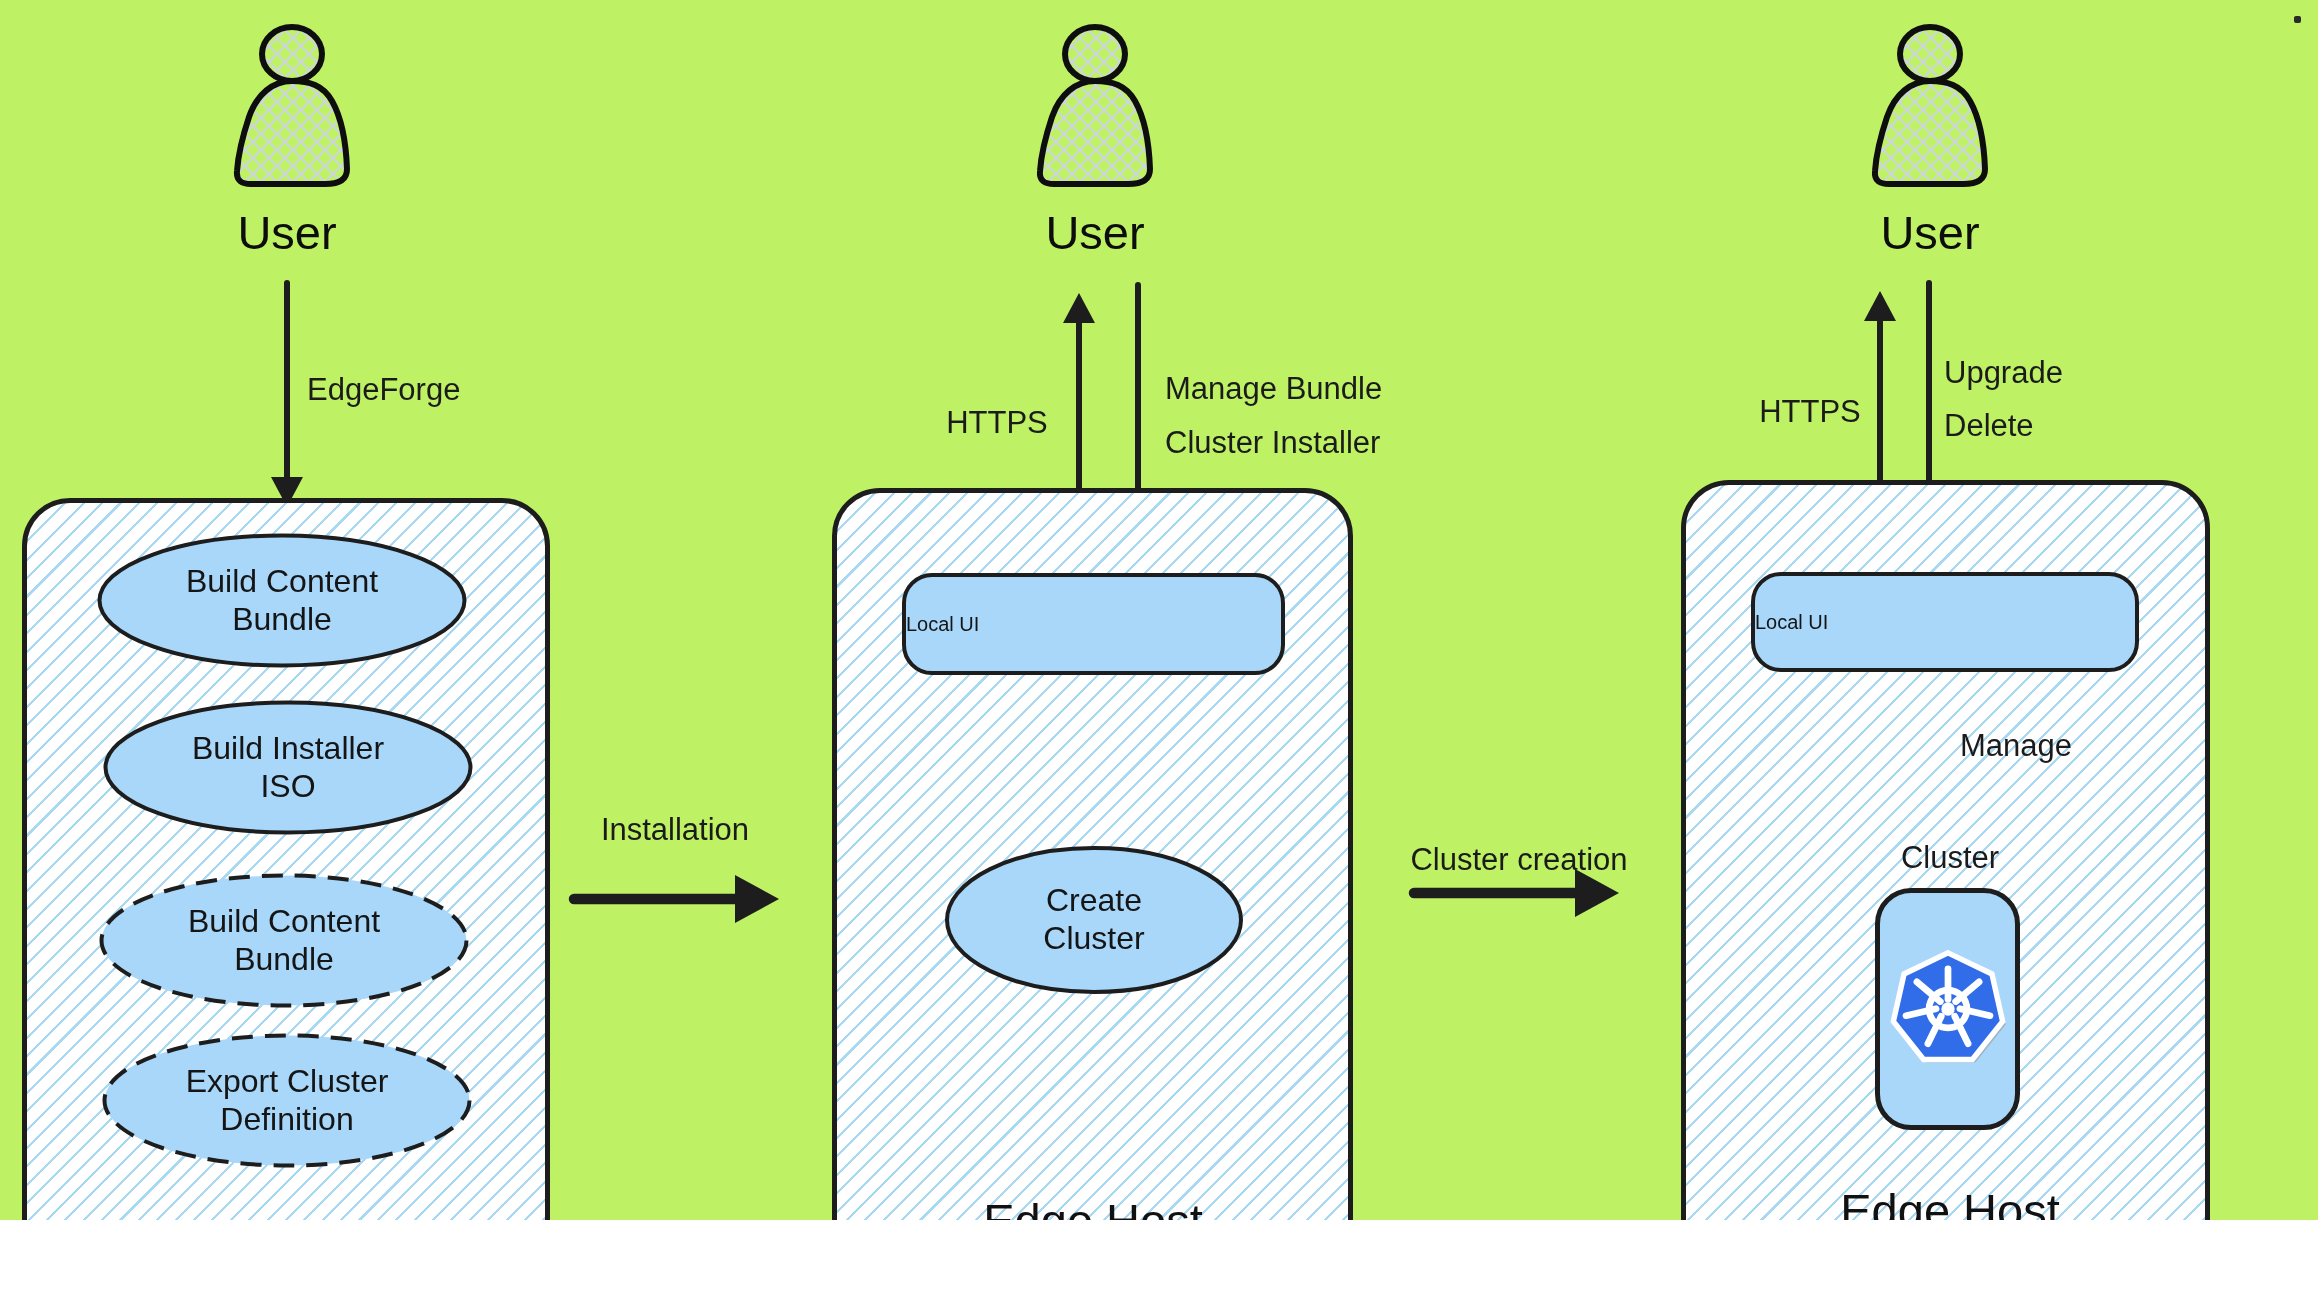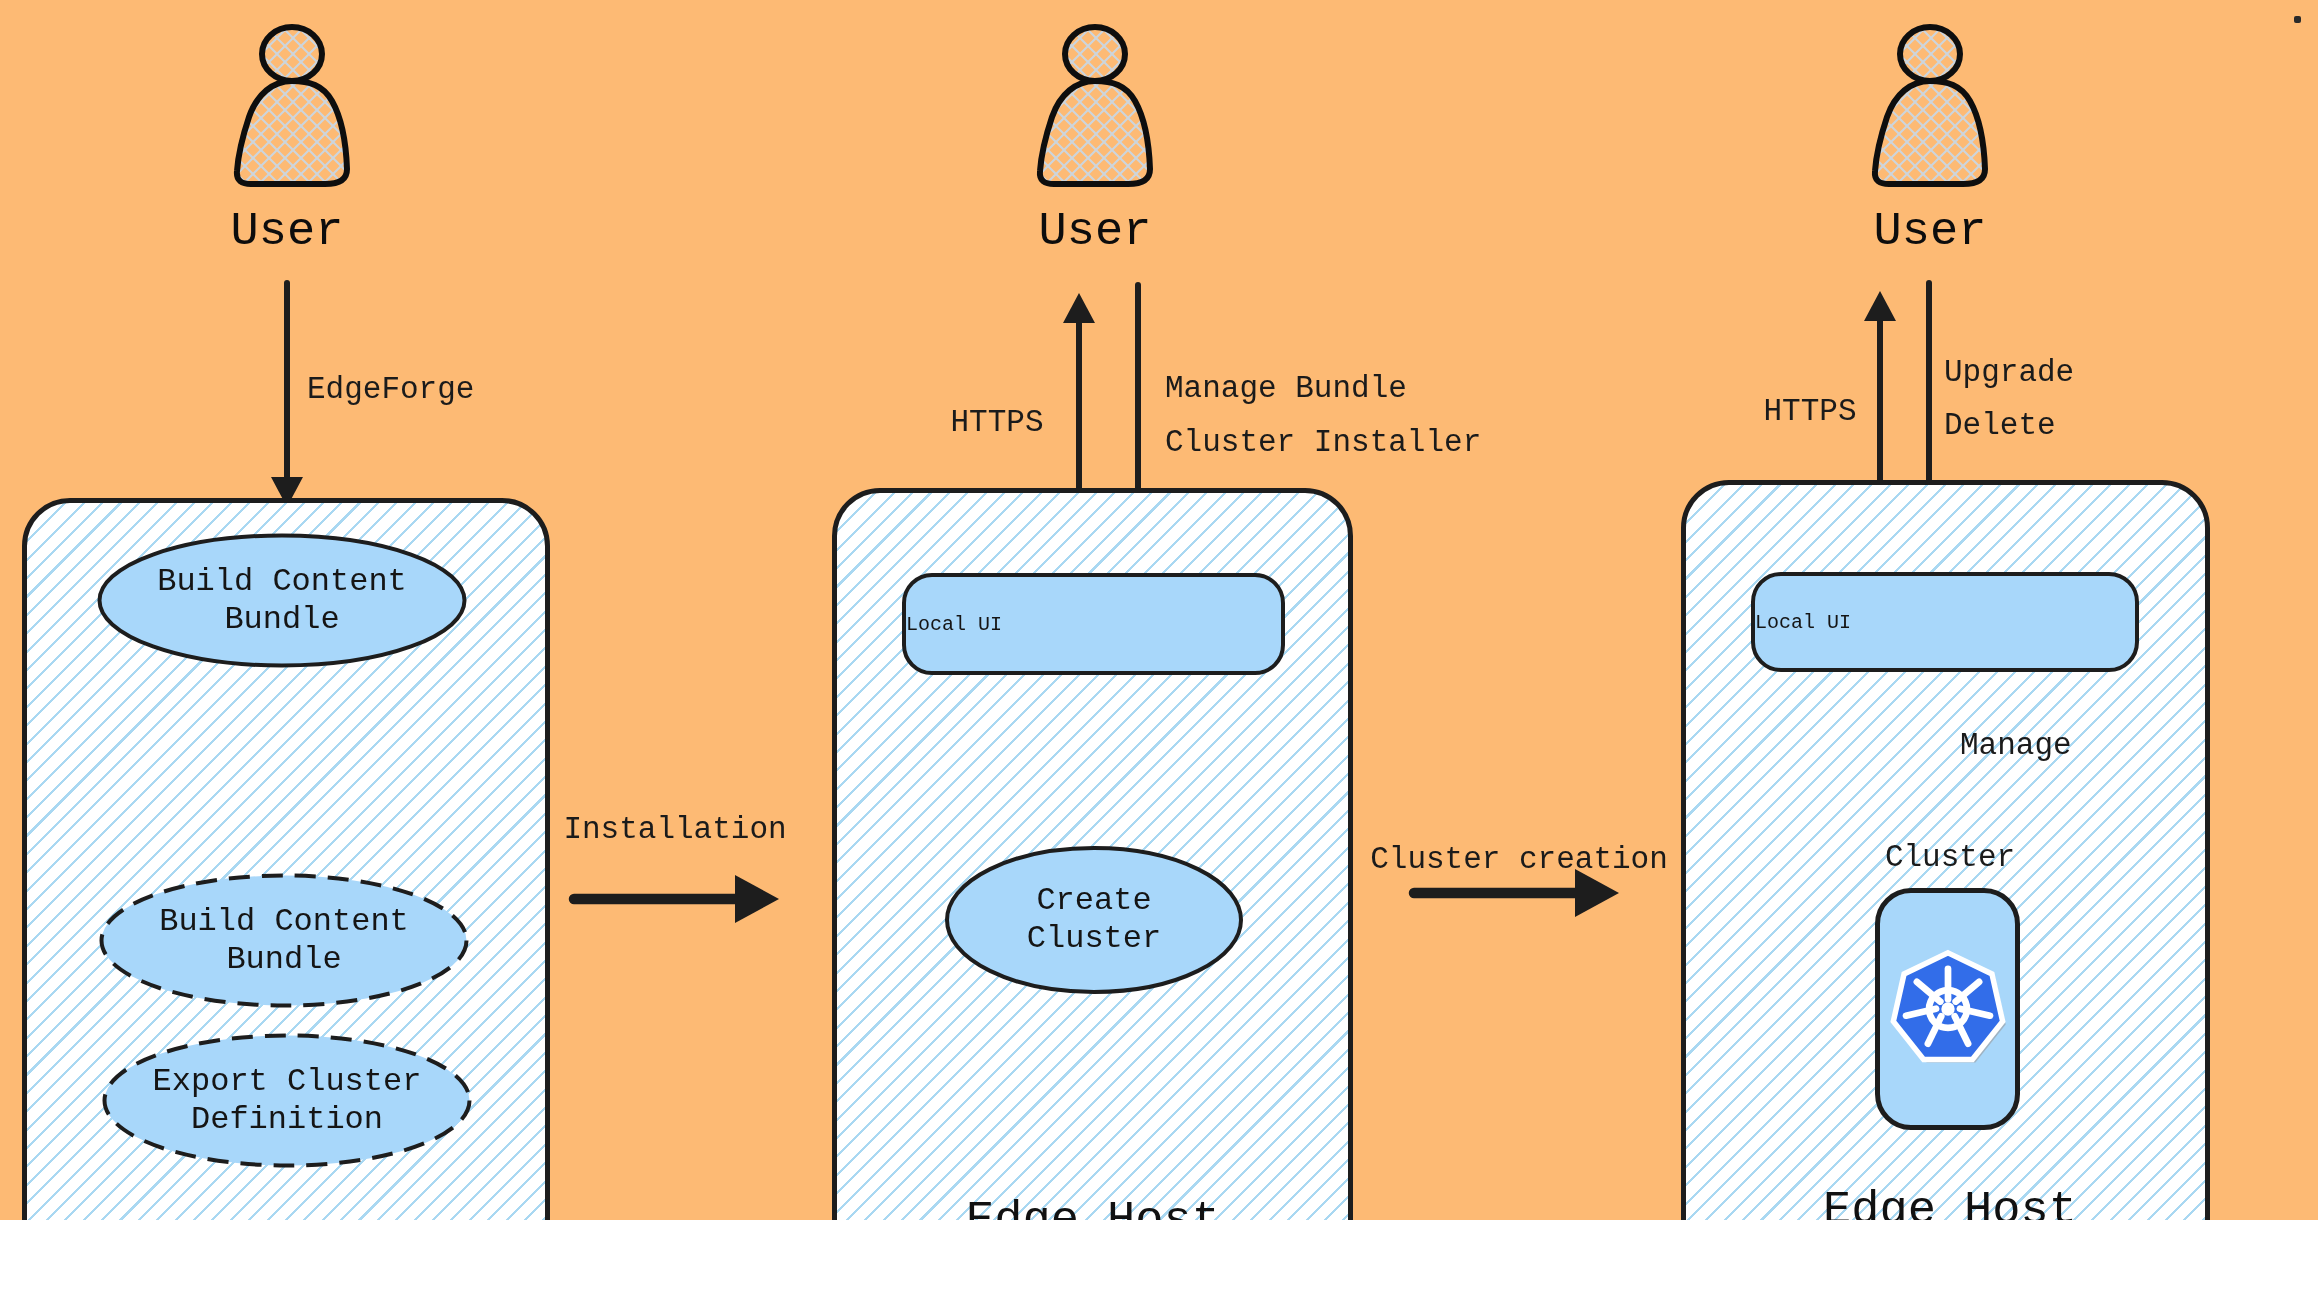--- a/index.html
+++ b/index.html
@@ -3,21 +3,21 @@
 <meta charset="utf-8">
 <style>
   :root{
     --node-fill:#a8d7fa;
     --hatch-line:#a9d8f2;
     --border:#1d1d1d;
     --k8s-blue:#326de9;
   }
   html,body{margin:0;padding:0;background:#ffffff;}
   body{font-family:"Liberation Sans","DejaVu Sans",sans-serif;color:#1b1b1b;}
-  .canvas{position:relative;width:2318px;height:1220px;background:#fdba74;overflow:hidden;font-family:Liberation Mono, monospace;}
+  .canvas{position:relative;width:2318px;height:1220px;background:#bef264;overflow:hidden;}
 
   
   .host{
     position:absolute;
     border:5px solid var(--border);
     border-radius:48px;
     background-color:#fff;
     background-image:repeating-linear-gradient(135deg,
       var(--hatch-line) 0px, var(--hatch-line) 2.2px,
       transparent 2.2px, transparent 13px);
@@ -165,20 +165,27 @@
   <div class="actor-label" style="left:1930px;top:205px;">User</div>
 
   <div class="host" style="left:22px;top:498px;width:528px;height:794px;"></div>
 
   <div class="node" style="left:97px;top:533px;width:370px;height:135px;">
     <svg class="shape" viewBox="0 0 370 135" preserveAspectRatio="none">
         <ellipse cx="185" cy="67.5" rx="182.5" ry="65" fill="var(--node-fill)" stroke="var(--border)" stroke-width="4"></ellipse>
       </svg>
     <div class="node-label">Build Content
 Bundle</div>
+  </div>
+  <div class="node" style="left:103px;top:700px;width:370px;height:135px;">
+    <svg class="shape" viewBox="0 0 370 135" preserveAspectRatio="none">
+        <ellipse cx="185" cy="67.5" rx="182.5" ry="65" fill="var(--node-fill)" stroke="var(--border)" stroke-width="4"></ellipse>
+      </svg>
+    <div class="node-label">Build Installer
+ISO</div>
   </div>
   <div class="node" style="left:99px;top:873px;width:370px;height:135px;">
     <svg class="shape" viewBox="0 0 370 135" preserveAspectRatio="none">
         <ellipse cx="185" cy="67.5" rx="182.5" ry="65" fill="var(--node-fill)" stroke="var(--border)" stroke-width="4" stroke-dasharray="21 12"></ellipse>
       </svg>
     <div class="node-label">Build Content
 Bundle</div>
   </div>
   <div class="node" style="left:102px;top:1033px;width:370px;height:135px;">
     <svg class="shape" viewBox="0 0 370 135" preserveAspectRatio="none">

